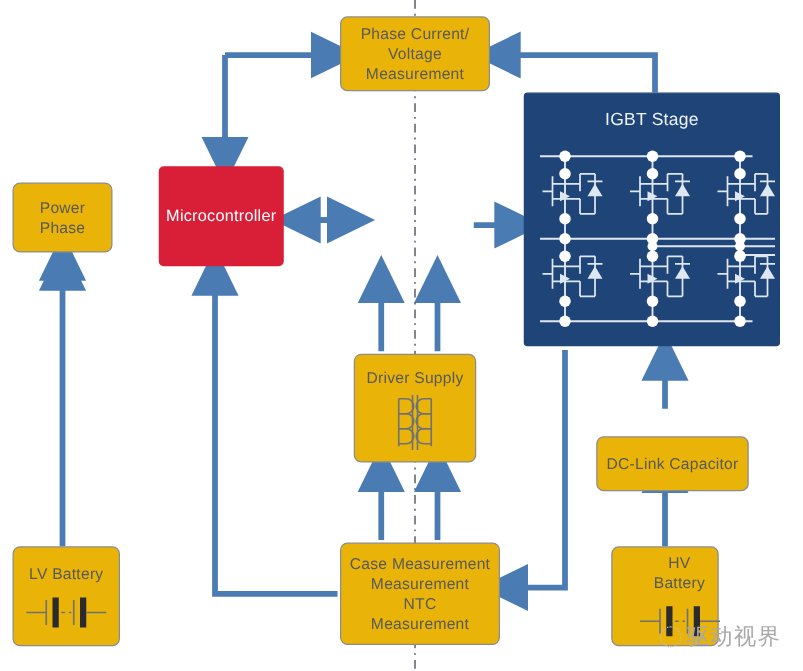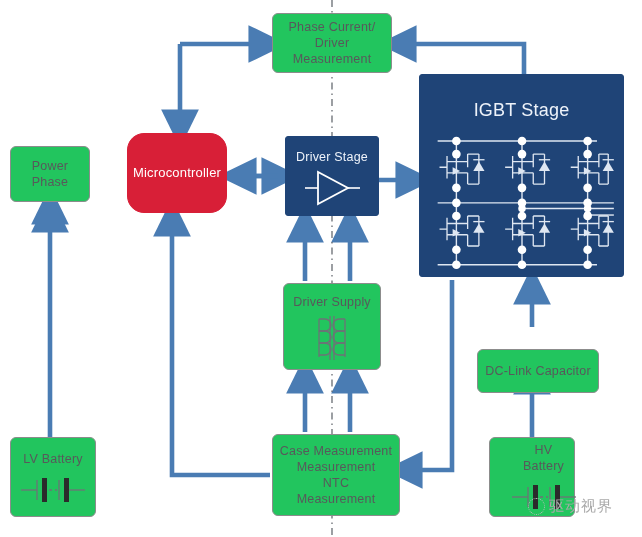--- a/index.html
+++ b/index.html
@@ -7,32 +7,32 @@
     width:642px;height:537px;
     background:#ffffff;
     font-family:"Liberation Sans","DejaVu Sans",sans-serif;
     overflow:hidden;
     position:relative;
   }
   #stage{position:absolute;left:0;top:0;width:642px;height:537px;}
   svg.layer{position:absolute;left:0;top:0;width:642px;height:537px;}
   .node{position:absolute;box-sizing:border-box;display:flex;flex-direction:column;
         align-items:center;justify-content:center;text-align:center;}
-  .node.plain{background:#22c55e;border:1px solid #8c8c8c;border-radius:6px;color:#58595b;}
+  .node.plain{background:#eab308;border:1px solid #8c8c8c;border-radius:6px;color:#58595b;}
   .node .lbl{line-height:1.28;letter-spacing:.2px;}
   .node.plain .lbl{font-size:12.5px;color:#58595b;}
   .node.accent-red{background:#d81f37;border:1px solid #d81f37;border-radius:4px;}
   .node.accent-red .lbl{font-size:13px;color:#ffffff;}
   .node.accent-blue{background:#1f4477;border:1px solid #1f4477;border-radius:3px;}
   .node.accent-blue .lbl{font-size:12.5px;color:#eef3fa;}
   .node.accent-blue.igbt{justify-content:flex-start;}
-  .node.accent-blue.igbt .lbl{font-size:18px;margin-top:24px;}
+  .node.accent-blue.igbt .lbl{font-size:14px;margin-top:12px;}
   .sym{display:block;}
   .wm{position:absolute;display:flex;align-items:center;gap:4px;
-      color:#a9a9a9;font-size:15px;letter-spacing:1px;
+      color:#a9a9a9;font-size:18px;letter-spacing:1px;
       font-family:"DejaVu Sans",sans-serif;pointer-events:none;}
   .wm .ring{width:15px;height:15px;border:1.4px dotted #bcbcbc;border-radius:50%;display:inline-block;}
 </style>
 </head>
 <body>
 
 <div id="stage">
 
   <svg class="layer" viewBox="0 0 642 537">
     <defs>
@@ -70,41 +70,33 @@
       <path d="M532,437 L532,378" marker-end="url(#ah)"></path>
 
       <path d="M532,327 L532,288" marker-end="url(#ah)"></path>
     </g>
 
     <line x1="332" y1="0" x2="332" y2="537" stroke="#5a5f66" stroke-width="1.2" stroke-dasharray="7 4 1.5 4"></line>
   </svg>
 
   <div class="node plain" style="left:272px;top:13px;width:120px;height:60px;">
     <div class="lbl">Phase Current/</div>
-    <div class="lbl">Driver</div>
+    <div class="lbl">Voltage</div>
     <div class="lbl">Measurement</div>
   </div>
 
   <div class="node plain" style="left:10px;top:146px;width:80px;height:56px;align-items:center;">
     <div class="lbl">Power</div>
     <div class="lbl">Phase</div>
   </div>
 
-  <div class="node accent-red" style="left:127px;top:133px;width:100px;height:80px;border-radius:17px;">
+  <div class="node accent-red" style="left:127px;top:133px;width:100px;height:80px;">
     <div class="lbl">Microcontroller</div>
   </div>
 
-  <div class="node accent-blue" style="left:285px;top:136px;width:94px;height:80px;">
-    <div class="lbl" style="margin-top:6px;">Driver Stage</div>
-    <svg class="sym" width="60" height="42" viewBox="0 0 60 42" style="margin-top:2px;">
-      <line x1="3" y1="21" x2="16" y2="21" stroke="#ffffff" stroke-width="1.6"></line>
-      <polygon points="16,5 16,37 46,21" fill="none" stroke="#ffffff" stroke-width="1.8"></polygon>
-      <line x1="46" y1="21" x2="58" y2="21" stroke="#ffffff" stroke-width="1.6"></line>
-    </svg>
-  </div>
 
   <div class="node accent-blue igbt" style="left:419px;top:74px;width:205px;height:203px;">
     <div class="lbl">IGBT Stage</div>
     <svg class="sym" width="196" height="160" viewBox="0 0 196 160" style="margin-top:4px;">
       <g stroke="#dfe7f2" stroke-width="1.5" fill="none">
 
         <path d="M8,16 L178,16"></path>
 
         <path d="M8,148 L178,148"></path>
 

